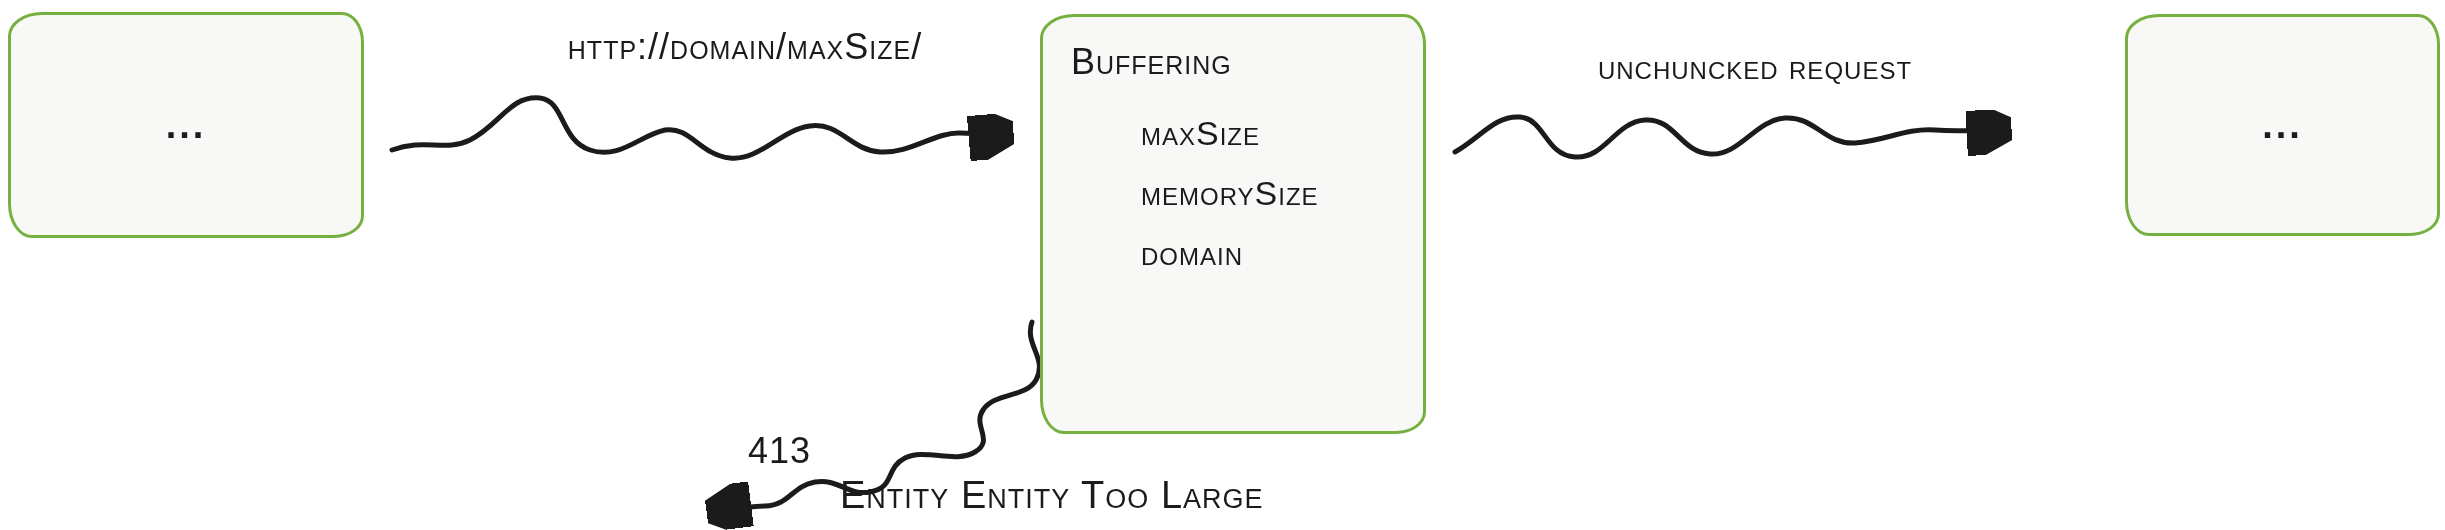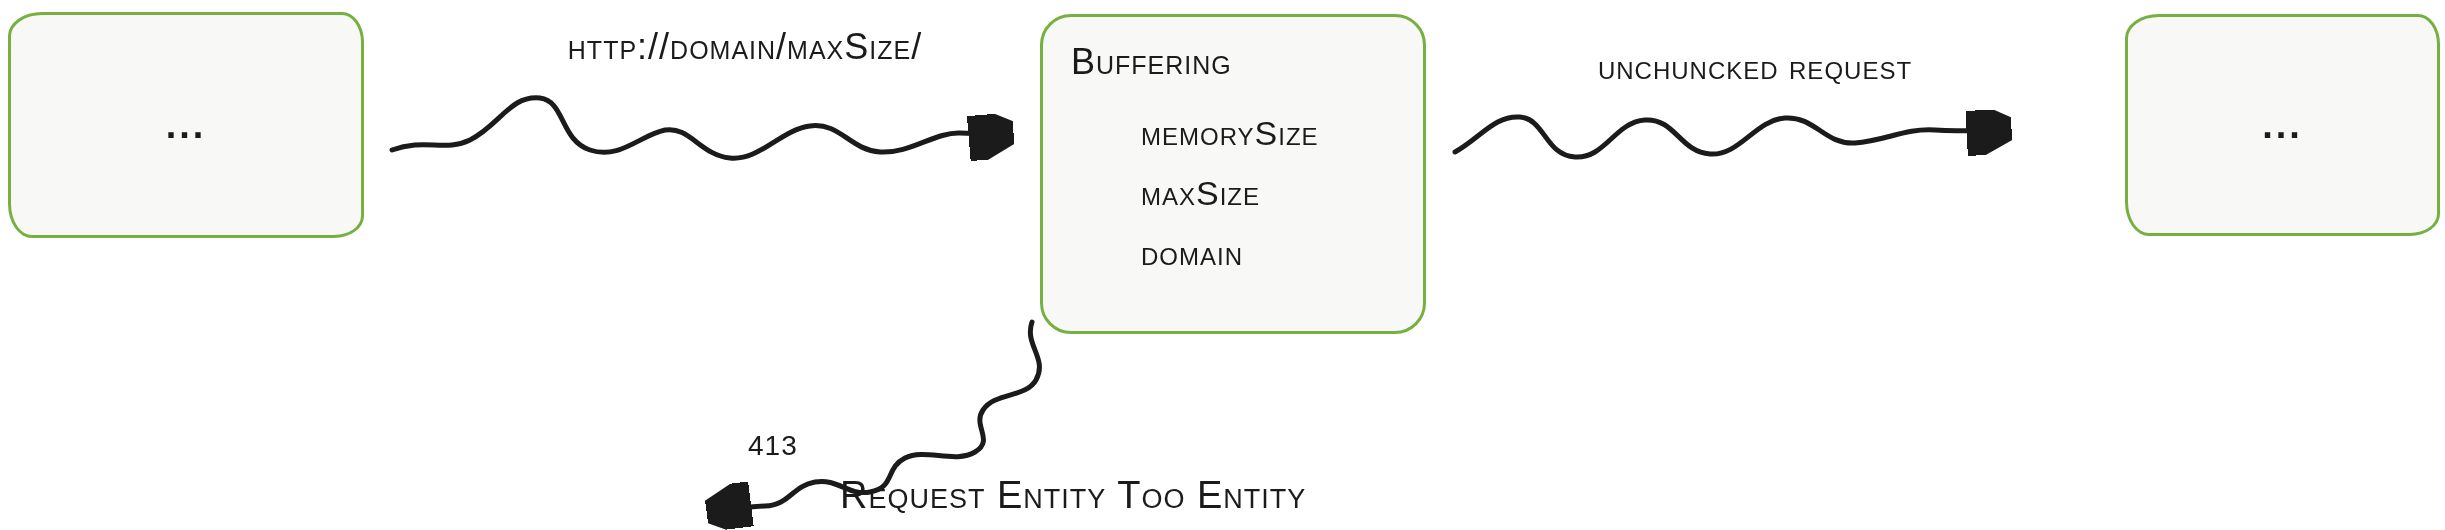--- a/index.html
+++ b/index.html
@@ -41,23 +41,22 @@
   }
   .node.left{
     left:8px; top:12px; width:356px; height:226px;
     display:flex; align-items:center; justify-content:center;
   }
   .node.right{
     left:2125px; top:14px; width:315px; height:222px;
     display:flex; align-items:center; justify-content:center;
   }
   .node.middle{
-    left:1040px; top:14px; width:386px; height:320px;
+    left:1040px; top:14px; width:386px; height:420px;
     padding:24px 0 0 28px;
-    border-radius:31px;
   }
   .ellipsis{
     font-size:38px;
     font-weight:700;
     letter-spacing:3px;
     line-height:1;
   }
   .node-title{
     font-size:36px;
     font-variant:small-caps;
@@ -82,21 +81,21 @@
     text-align:center;
     font-size:36px;
   }
   .label.unchunked{
     left:1530px; top:48px; width:450px;
     text-align:center;
     font-size:34px;
   }
   .label.code{
     left:748px; top:430px;
-    font-size:28px;
+    font-size:36px;
     font-variant:normal;
   }
   .label.message{
     left:840px; top:474px;
     font-size:38px;
   }
 </style>
 </head>
 <body>
 
@@ -139,28 +138,28 @@
   </svg>
 
   <div class="node left">
     <span class="ellipsis">...</span>
   </div>
 
   <div class="label http">http://domain/maxSize/</div>
 
   <div class="node middle">
     <div class="node-title">Buffering</div>
+    <div class="node-field">maxSize</div>
     <div class="node-field">memorySize</div>
-    <div class="node-field">maxSize</div>
     <div class="node-field">domain</div>
   </div>
 
   <div class="label unchunked">unchuncked request</div>
 
   <div class="node right">
     <span class="ellipsis">...</span>
   </div>
 
   <div class="label code">413</div>
 
-  <div class="label message">Request Entity Too Entity</div>
+  <div class="label message">Entity Entity Too Large</div>
 
 </div>
 
 </body></html>

